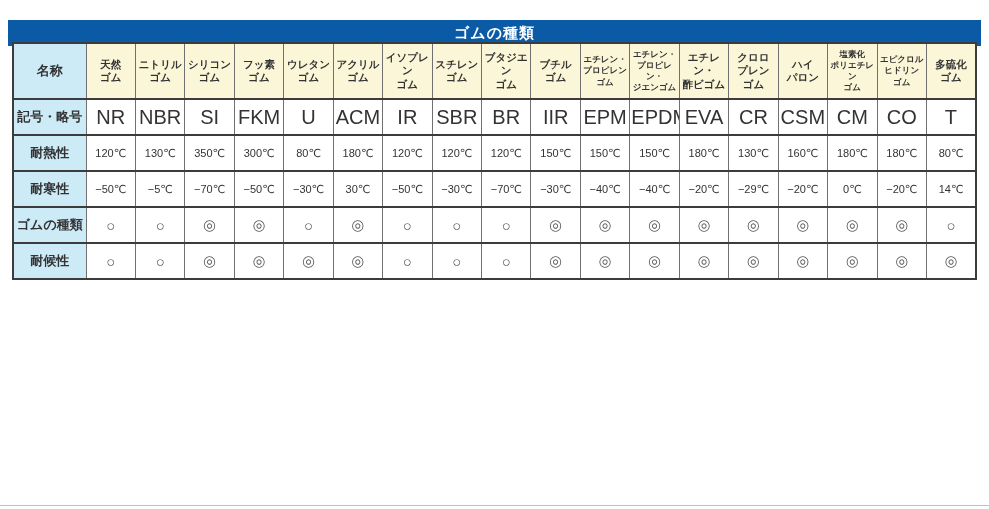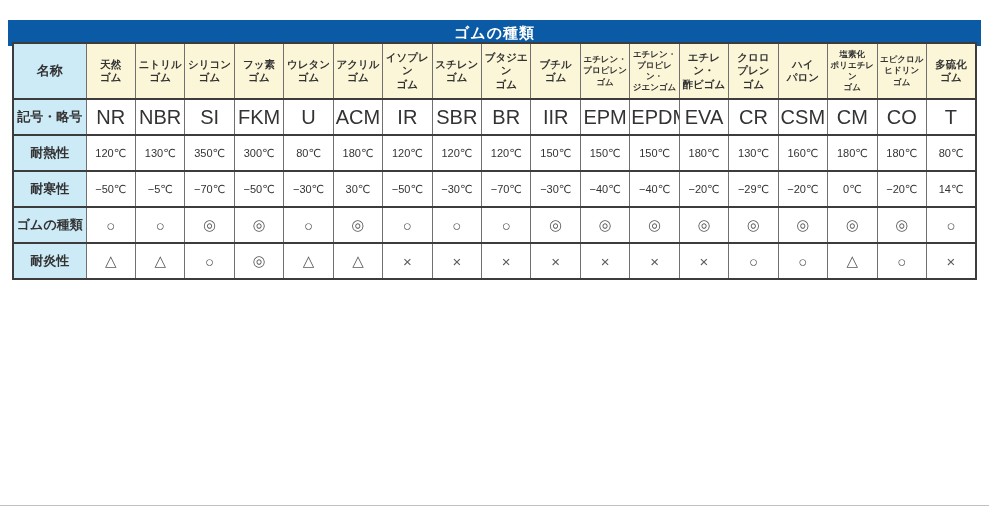--- a/index.html
+++ b/index.html
@@ -166,36 +166,36 @@
           <td class="cell-sym">◎</td>
           <td class="cell-sym">◎</td>
           <td class="cell-sym">◎</td>
           <td class="cell-sym">◎</td>
           <td class="cell-sym">◎</td>
           <td class="cell-sym">◎</td>
           <td class="cell-sym">◎</td>
           <td class="cell-sym">○</td>
         </tr>
         <tr>
-          <th class="row-label">耐炎性</th>
-          <td class="cell-sym">△</td>
-          <td class="cell-sym">△</td>
-          <td class="cell-sym">○</td>
-          <td class="cell-sym">◎</td>
-          <td class="cell-sym">△</td>
-          <td class="cell-sym">△</td>
-          <td class="cell-sym">×</td>
-          <td class="cell-sym">×</td>
-          <td class="cell-sym">×</td>
-          <td class="cell-sym">×</td>
-          <td class="cell-sym">×</td>
-          <td class="cell-sym">×</td>
-          <td class="cell-sym">×</td>
-          <td class="cell-sym">○</td>
-          <td class="cell-sym">○</td>
-          <td class="cell-sym">△</td>
-          <td class="cell-sym">○</td>
-          <td class="cell-sym">×</td>
+          <th class="row-label">耐候性</th>
+          <td class="cell-sym">○</td>
+          <td class="cell-sym">○</td>
+          <td class="cell-sym">◎</td>
+          <td class="cell-sym">◎</td>
+          <td class="cell-sym">◎</td>
+          <td class="cell-sym">◎</td>
+          <td class="cell-sym">○</td>
+          <td class="cell-sym">○</td>
+          <td class="cell-sym">○</td>
+          <td class="cell-sym">◎</td>
+          <td class="cell-sym">◎</td>
+          <td class="cell-sym">◎</td>
+          <td class="cell-sym">◎</td>
+          <td class="cell-sym">◎</td>
+          <td class="cell-sym">◎</td>
+          <td class="cell-sym">◎</td>
+          <td class="cell-sym">◎</td>
+          <td class="cell-sym">◎</td>
         </tr>
       </tbody>
   </table>
   <div class="bottom-rule"></div>
 </div>
 
 </body></html>

